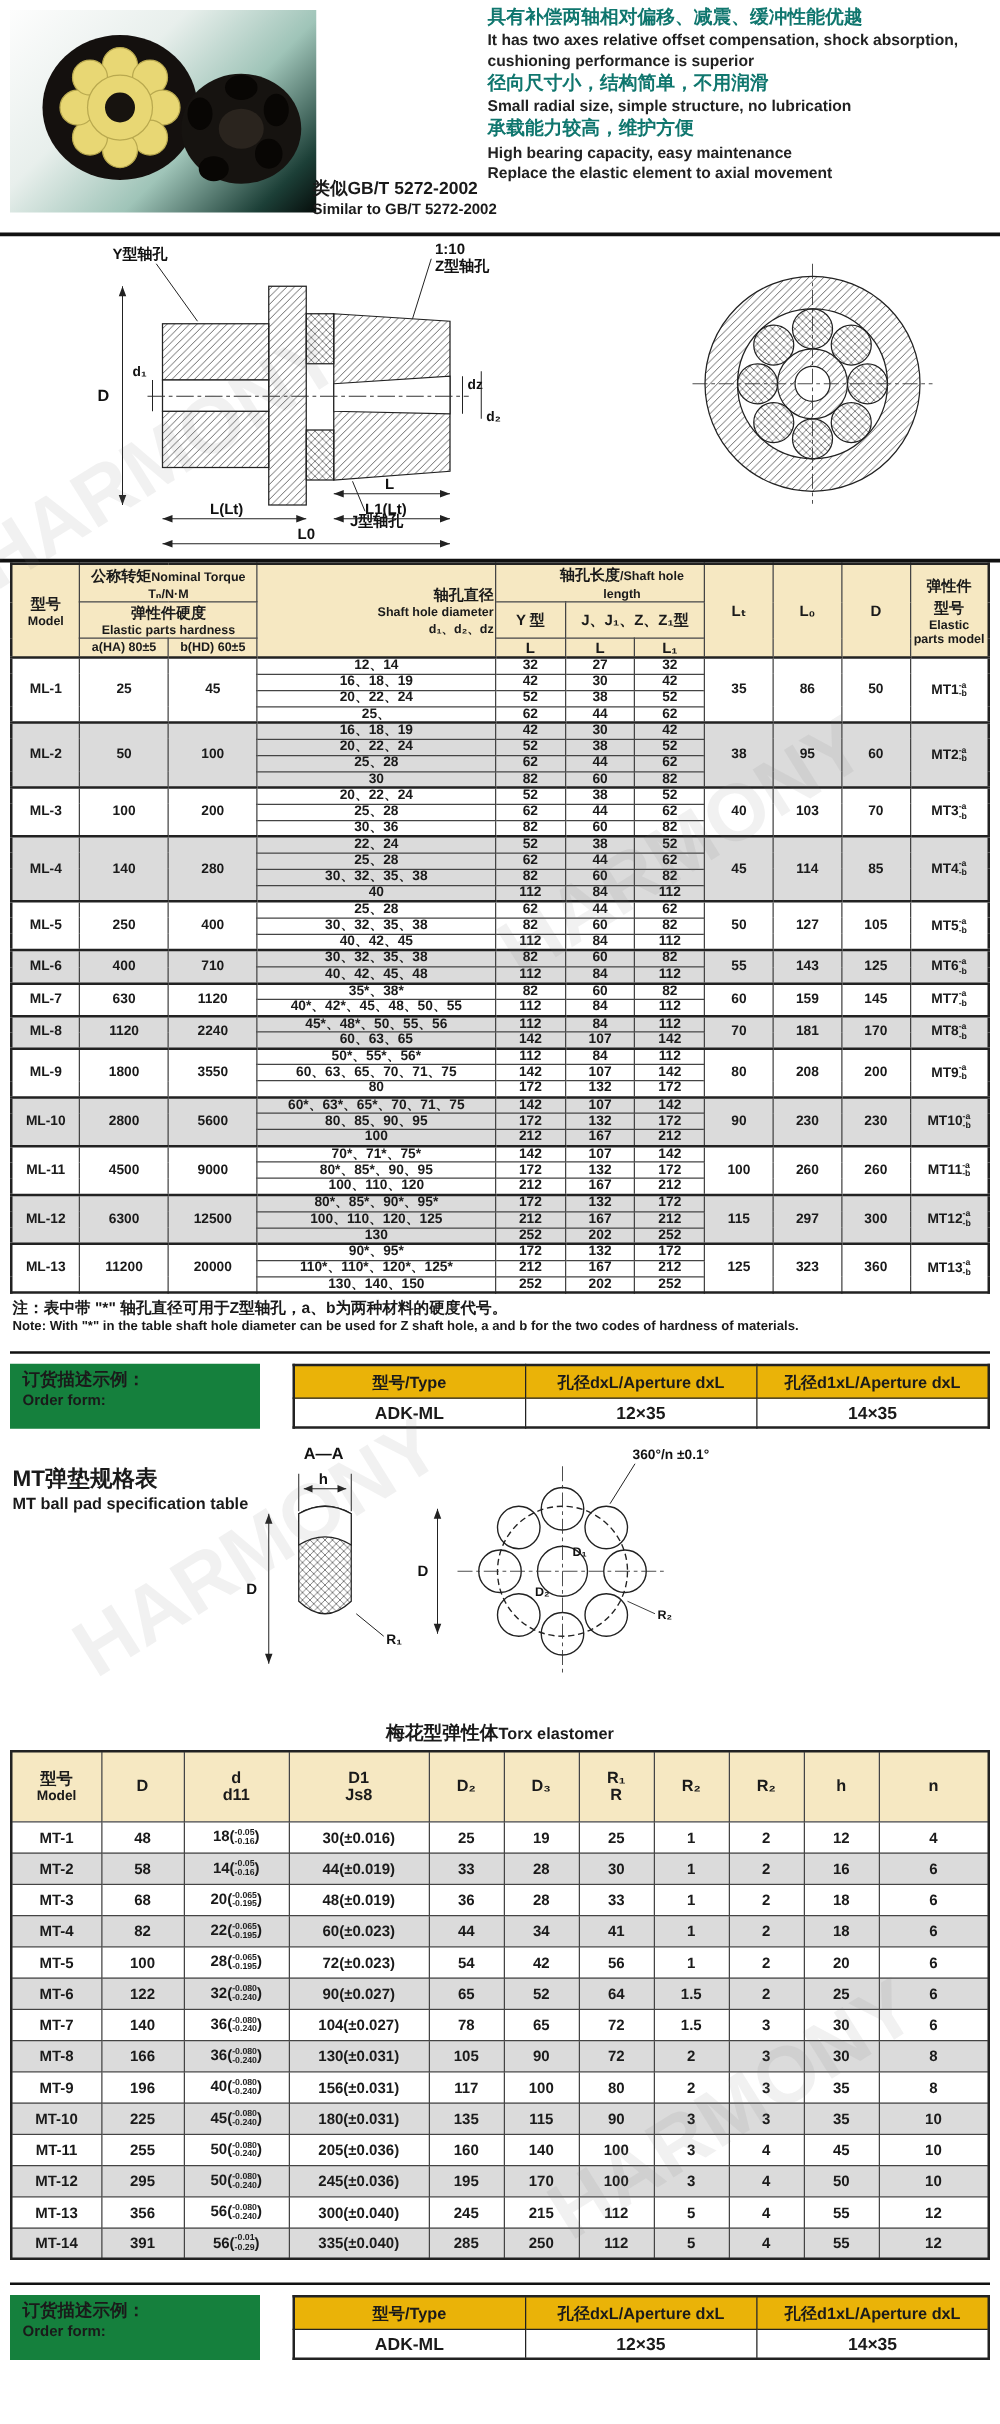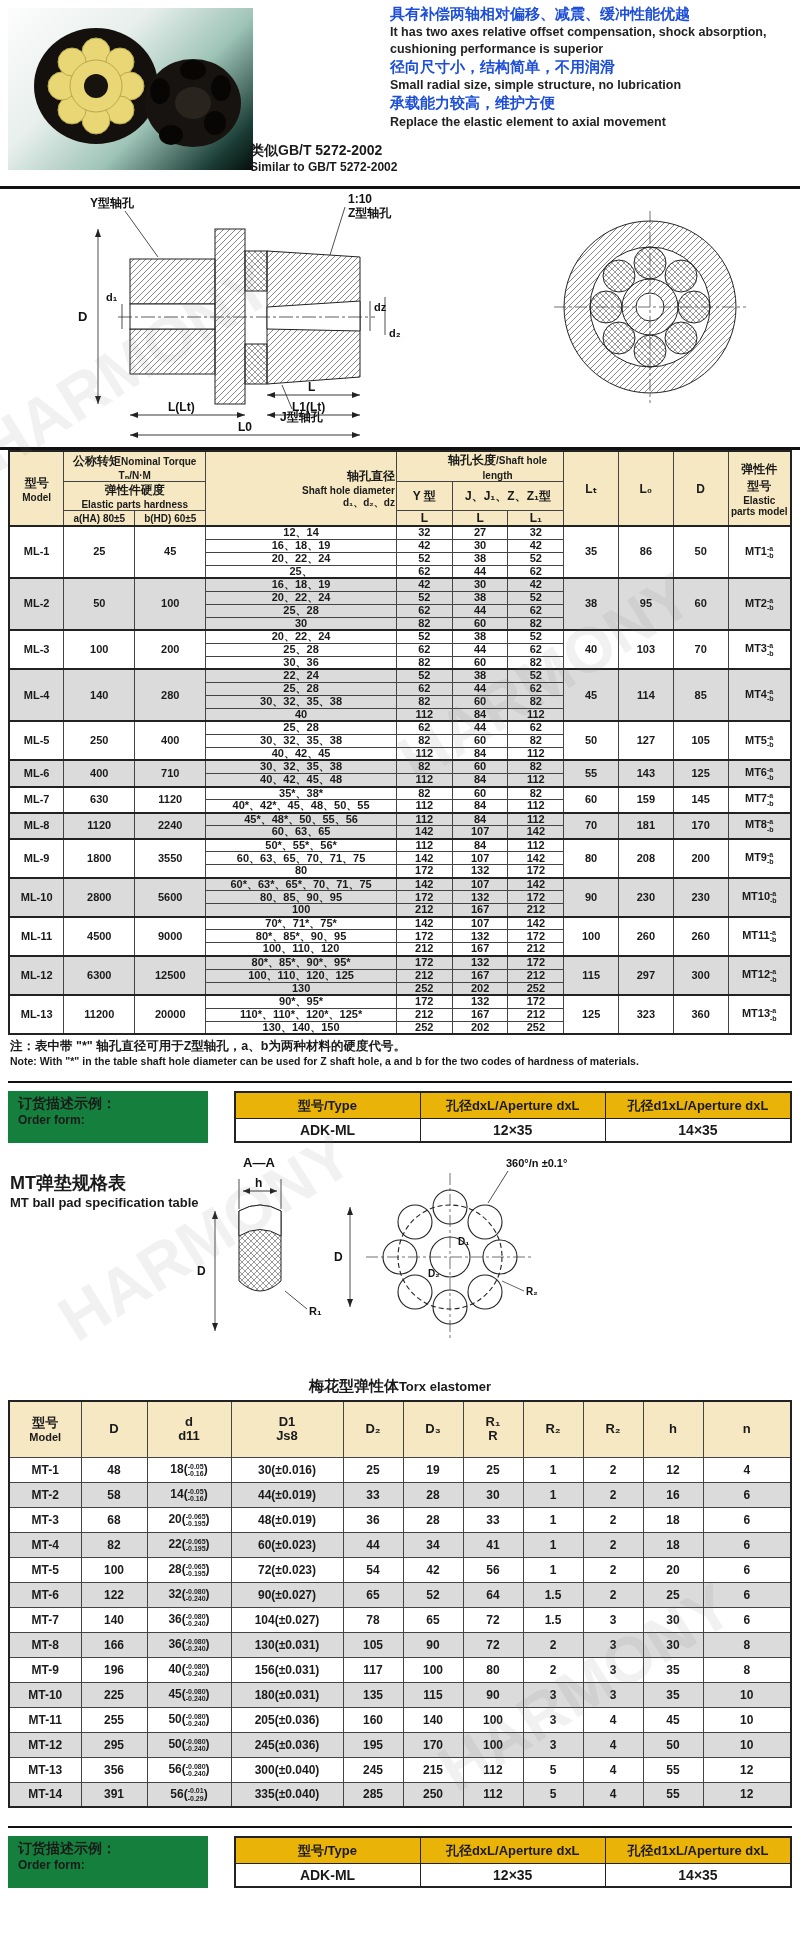--- a/index.html
+++ b/index.html
@@ -8,21 +8,21 @@
   .page { position:relative; width:800px; min-height:1939px; margin:0 auto; background:#fff; overflow:hidden; }
 
   
   .wm { position:absolute; font-weight:bold; color:rgba(120,120,120,0.10); transform:rotate(-32deg); white-space:nowrap; pointer-events:none; z-index:5; }
 
   
   .hdr { position:relative; height:186px; }
   .photo { position:absolute; left:8px; top:8px; width:245px; height:162px;
            background:linear-gradient(135deg,#fdfdfd 0%,#e8efec 35%,#9fc4b8 62%,#1c3f37 88%,#060d0b 100%); }
   .features { position:absolute; left:390px; top:4px; width:404px; }
-  .feat-zh { font-size:15px; font-weight:bold; color:#1d4ed8; line-height:1.35; }
+  .feat-zh { font-size:15px; font-weight:bold; color:#0f766e; line-height:1.35; }
   .feat-en { font-size:12.5px; font-weight:600; color:#222; line-height:1.3; }
   .similar { position:absolute; left:250px; top:142px; }
   .similar .zh { font-size:14px; font-weight:bold; }
   .similar .en { font-size:12px; font-weight:600; }
 
   .rule { width:800px; height:3px; background:#111; }
 
   
   .draw-sec { position:relative; height:258px; }
   .draw-sec svg text { font-family:"Liberation Sans",sans-serif; font-weight:bold; fill:#111; }
@@ -113,20 +113,21 @@
         <ellipse cx="185" cy="95" rx="18" ry="16" fill="#2a241e"></ellipse>
       </svg>
     </div>
 
     <div class="features">
       <div class="feat-zh">具有补偿两轴相对偏移、减震、缓冲性能优越</div>
       <div class="feat-en">It has two axes relative offset compensation, shock absorption, cushioning performance is superior</div>
       <div class="feat-zh">径向尺寸小，结构简单，不用润滑</div>
       <div class="feat-en">Small radial size, simple structure, no lubrication</div>
       <div class="feat-zh">承载能力较高，维护方便</div>
+      <div class="feat-en">High bearing capacity, easy maintenance</div>
       <div class="feat-en">Replace the elastic element to axial movement</div>
     </div>
 
     <div class="similar">
       <div class="zh">类似GB/T 5272-2002</div>
       <div class="en">Similar to GB/T 5272-2002</div>
     </div>
   </div>
 
   <div class="rule"></div>

